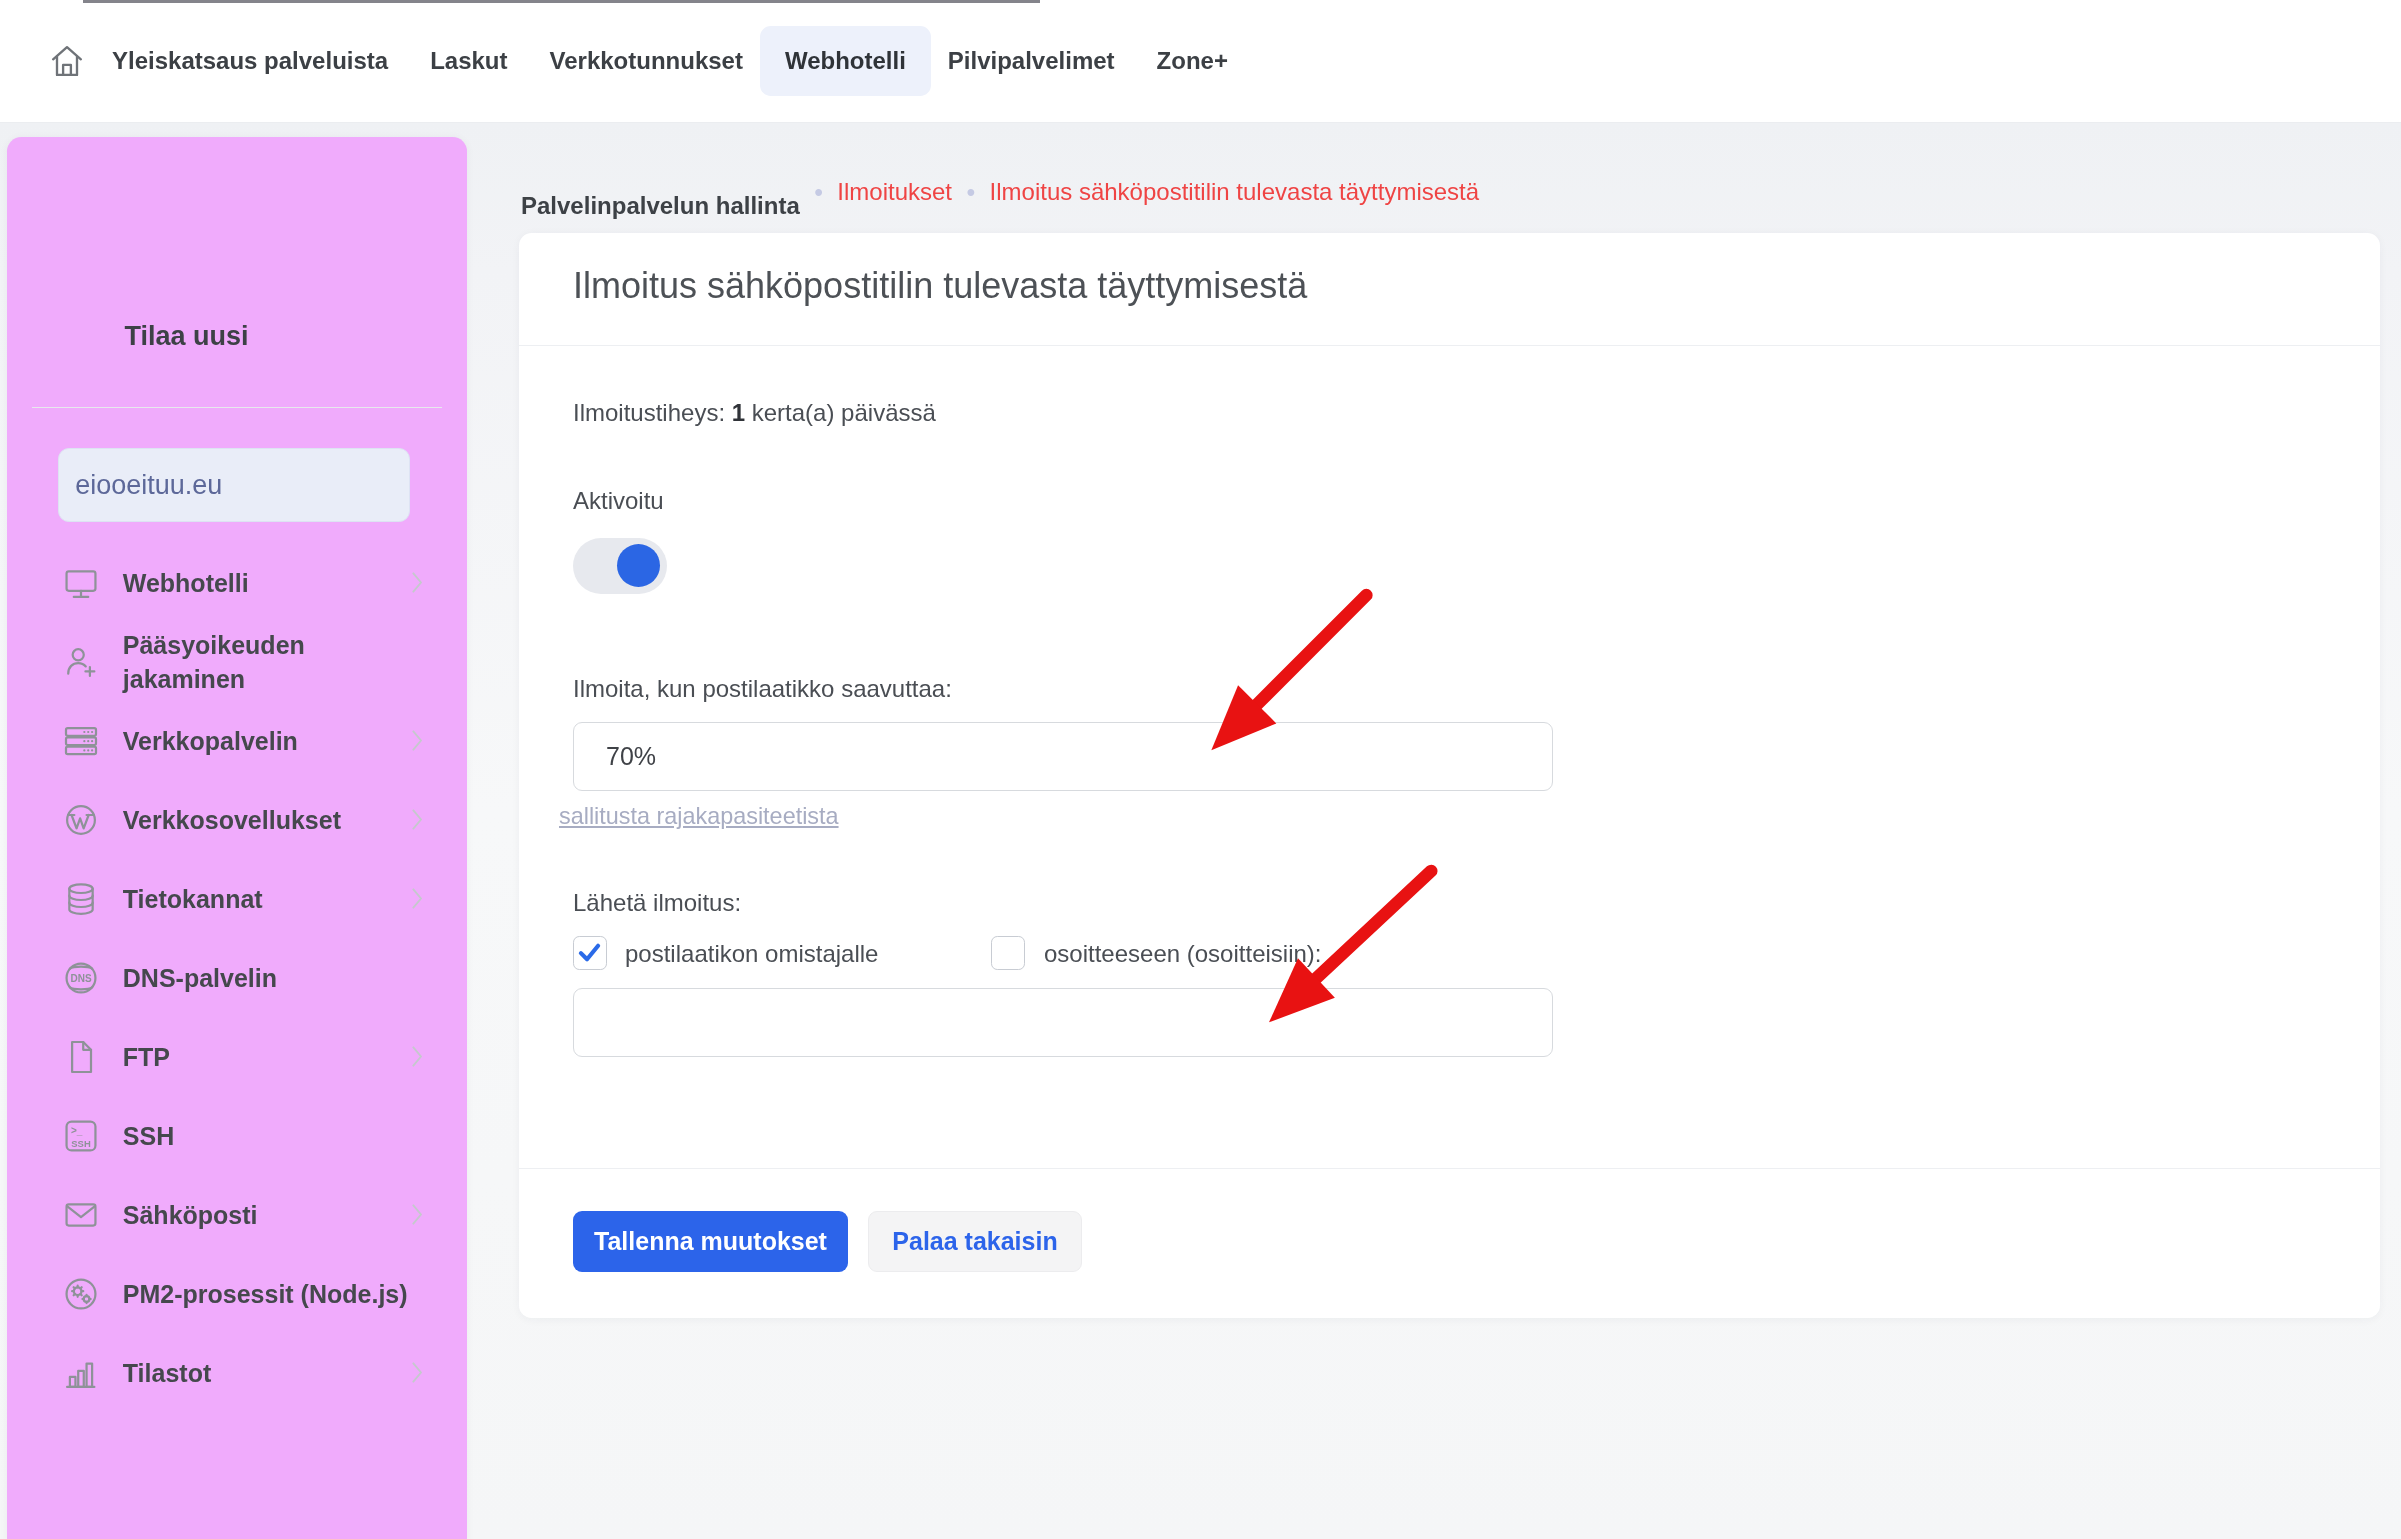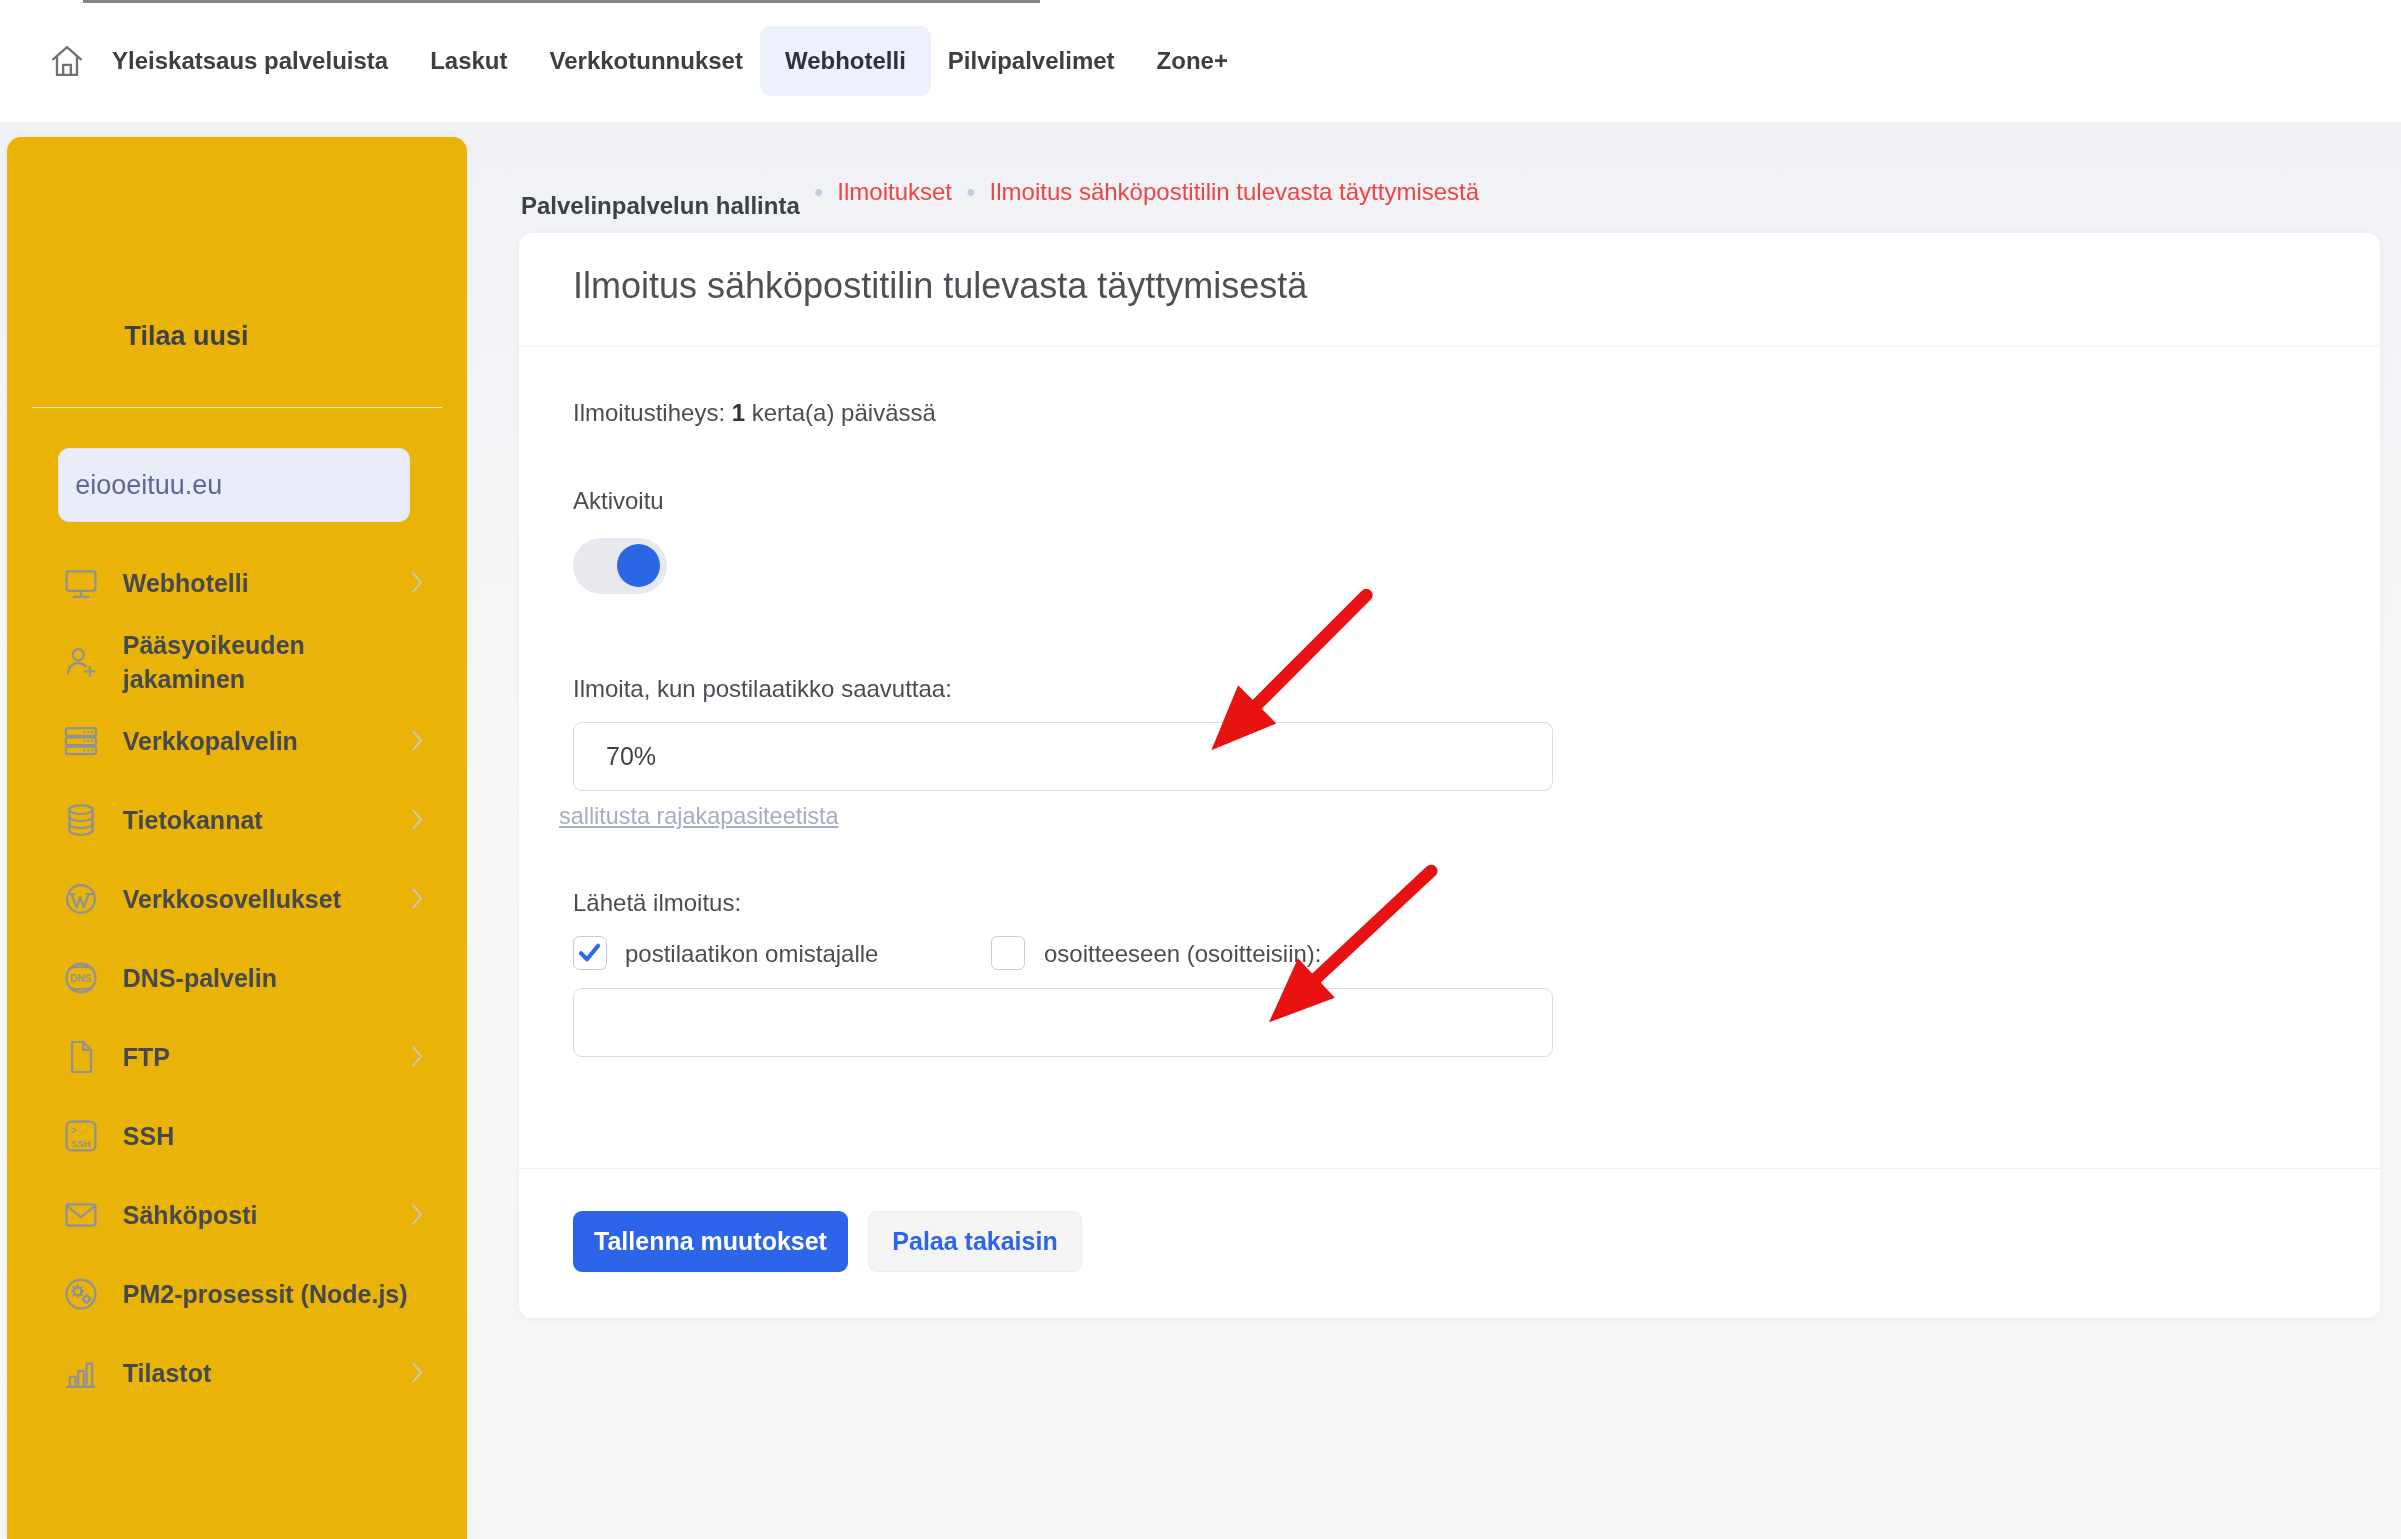--- a/index.html
+++ b/index.html
@@ -16,21 +16,21 @@
     position:absolute;left:0;top:0;width:2401px;height:123px;background:#ffffff;
     border-bottom:0.9px solid #ebedf0;z-index:4;display:flex;align-items:center;
     padding-left:47px;box-sizing:border-box;
   }
   .nav-items{display:flex;align-items:center;gap:42px;}
   .nav-item{display:flex;align-items:center;gap:25px;font-size:24px;font-weight:700;color:#3c4045;cursor:pointer;white-space:nowrap;}
   .nav-item.active{background:#edf1fb;border-radius:10.8px;padding:21px 25px;margin:0 -25px;color:#2f3338;}
   .nav-item .icon{width:40px;height:40px;display:inline-block;}
   
   aside{
-    position:absolute;left:7.2px;top:137px;width:460px;height:1403px;background:#eab308;
+    position:absolute;left:7.2px;top:137px;width:460px;height:1403px;background:#f0abfc;
     border-radius:14.4px 14.4px 0 0;box-shadow:0 1.8px 9px rgba(25,35,60,.05);z-index:3;box-sizing:border-box;
   }
   .order-new{position:absolute;left:56px;top:180px;display:flex;align-items:center;gap:23.4px;
     font-size:27px;font-weight:700;color:#3d4146;cursor:pointer;}
   .order-new .icon{width:38px;height:38px;}
   .side-divider{position:absolute;left:25px;right:25px;top:270px;height:0.9px;background:#e7e9ec;}
   .domain-pill{
     position:absolute;left:51px;top:193px0;top:174px;width:352px;height:74px;
   }
   .domain-pill{
@@ -177,37 +177,37 @@
             <circle class="dotf" cx="24.5" cy="26.5" r="1"></circle>
             <circle class="dotf" cx="28" cy="26.5" r="1"></circle>
           </svg></span>
         <span class="lbl">Verkkopalvelin</span>
         <span class="icon chev"><svg viewBox="0 0 14 26">
             <path d="M3 3.5 L11 13 L3 22.5"></path>
           </svg></span>
       </div>
       <div class="side-item">
         <span class="icon"><svg viewBox="0 0 36 36">
+            <circle cx="18" cy="18" r="12.5"></circle>
+            <path d="M9.5 13.5 L14 25.5 L17.2 16.5 L20.4 25.5 L24.9 13.5"></path>
+            <path d="M6.5 13.5 H12 M23 13.5 H29.5"></path>
+          </svg></span>
+        <span class="lbl">Verkkosovellukset</span>
+        <span class="icon chev"><svg viewBox="0 0 14 26">
+            <path d="M3 3.5 L11 13 L3 22.5"></path>
+          </svg></span>
+      </div>
+      <div class="side-item">
+        <span class="icon"><svg viewBox="0 0 36 36">
             <ellipse cx="18" cy="8.7" rx="10.5" ry="3.9"></ellipse>
             <path d="M7.5 8.7 V27.4 c0 2.1 4.7 3.9 10.5 3.9 s10.5-1.8 10.5-3.9 V8.7"></path>
             <path d="M7.5 15 c0 2.1 4.7 3.9 10.5 3.9 S28.5 17.1 28.5 15"></path>
             <path d="M7.5 21.3 c0 2.1 4.7 3.9 10.5 3.9 s10.5-1.8 10.5-3.9"></path>
           </svg></span>
         <span class="lbl">Tietokannat</span>
-        <span class="icon chev"><svg viewBox="0 0 14 26">
-            <path d="M3 3.5 L11 13 L3 22.5"></path>
-          </svg></span>
-      </div>
-      <div class="side-item">
-        <span class="icon"><svg viewBox="0 0 36 36">
-            <circle cx="18" cy="18" r="12.5"></circle>
-            <path d="M9.5 13.5 L14 25.5 L17.2 16.5 L20.4 25.5 L24.9 13.5"></path>
-            <path d="M6.5 13.5 H12 M23 13.5 H29.5"></path>
-          </svg></span>
-        <span class="lbl">Verkkosovellukset</span>
         <span class="icon chev"><svg viewBox="0 0 14 26">
             <path d="M3 3.5 L11 13 L3 22.5"></path>
           </svg></span>
       </div>
       <div class="side-item">
         <span class="icon"><svg viewBox="0 0 36 36">
             <circle cx="18" cy="18" r="13"></circle>
             <path d="M8 9.5 c2.8-2.3 17.2-2.3 20 0 M8 26.5 c2.8 2.3 17.2 2.3 20 0"></path>
             <text x="18" y="21.5" text-anchor="middle" font-size="9">DNS</text>
           </svg></span>

